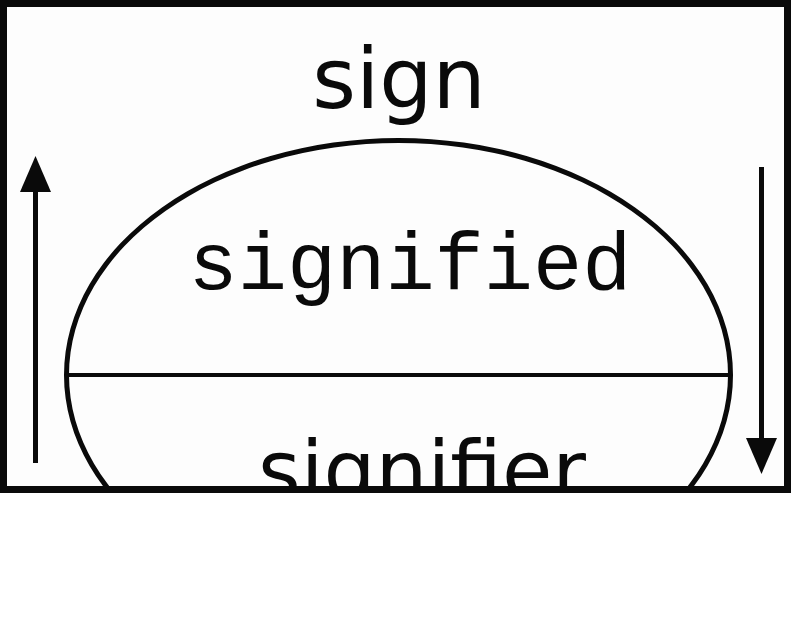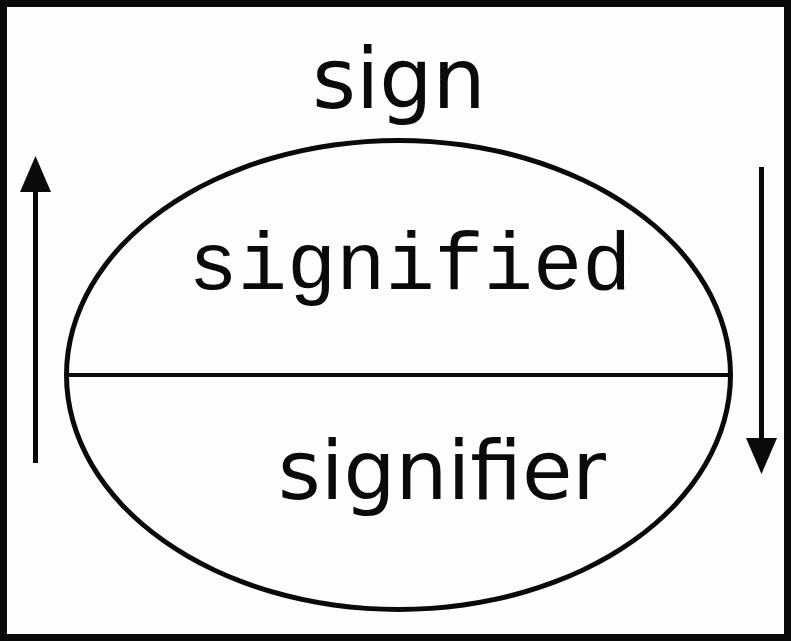--- a/index.html
+++ b/index.html
@@ -3,21 +3,21 @@
 <meta charset="utf-8">
 <style>
   html, body {
     margin: 0;
     padding: 0;
     background: #ffffff;
   }
   .frame {
     position: relative;
     width: 791px;
-    height: 641px;
+    height: 493px;
     box-sizing: border-box;
     background: #fdfdfd;
     border: 7px solid #0a0a0a;
     overflow: hidden;
     font-family: "DejaVu Sans", "Liberation Sans", sans-serif;
     color: #0a0a0a;
   }
   .diagram-title {
     position: absolute;
     left: 392px;
@@ -54,21 +54,20 @@
     white-space: nowrap;
   }
   .label-signified {
     left: 403px;
     top: 261px;
     font-family: Liberation Mono, monospace;
   }
   .label-signifier {
     left: 415px;
     top: 464px;
-    margin-left: 20px;
   }
   .arrows-layer {
     position: absolute;
     left: 0;
     top: 0;
     width: 777px;
     height: 627px;
     pointer-events: none;
   }
 </style>

